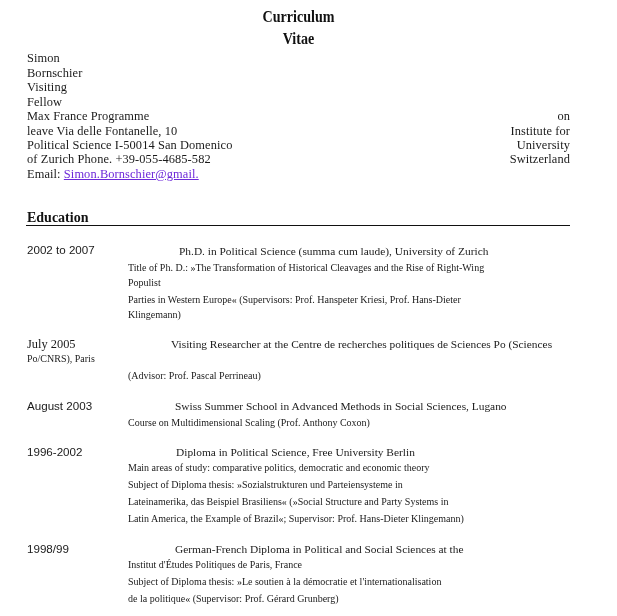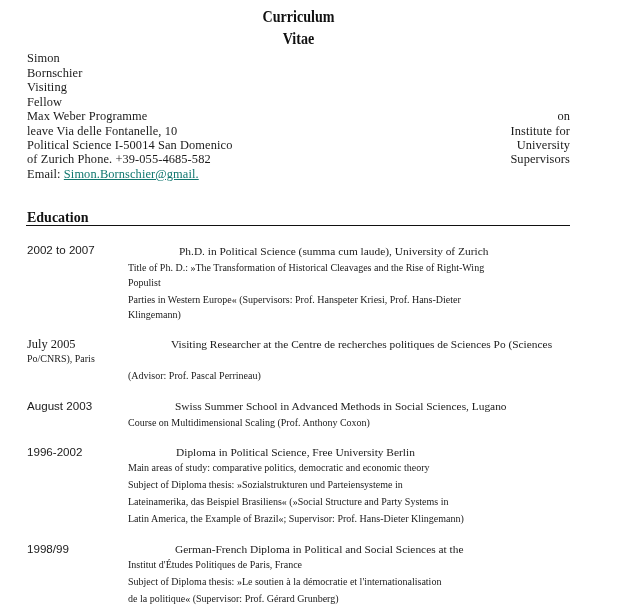--- a/index.html
+++ b/index.html
@@ -43,21 +43,21 @@
       font-size: 12.4px;
       line-height: 14px;
       white-space: nowrap;
       color: #1a1a1a;
       letter-spacing: 0.1px;
     }
     .left { left: 27px; }
     .right { right: 47px; }
 
     .email-link {
-      color: #0f766e;
+      color: #6d28d9;
       text-decoration: underline;
     }
 
     .section-heading {
       position: absolute;
       left: 27px;
       top: 210px;
       font-weight: bold;
       font-size: 14px;
       line-height: 16px;
@@ -108,32 +108,32 @@
 
 <div class="page">
 
   <div class="title l1">Curriculum</div>
   <div class="title l2">Vitae</div>
 
   <div class="line left" style="top:51px">Simon</div>
   <div class="line left" style="top:66px">Bornschier</div>
   <div class="line left" style="top:80px">Visiting</div>
   <div class="line left" style="top:95px">Fellow</div>
-  <div class="line left" style="top:109px">Max Weber Programme</div>
+  <div class="line left" style="top:109px">Max France Programme</div>
   <div class="line left" style="top:124px">leave Via delle Fontanelle, 10</div>
   <div class="line left" style="top:138px">Political Science I-50014 San Domenico</div>
   <div class="line left" style="top:152px">of Zurich Phone. +39-055-4685-582</div>
   <div class="line left" style="top:167px">
     <span>Email: </span><a class="email-link">Simon.Bornschier@gmail.</a>
   </div>
 
   <div class="line right" style="top:109px">on</div>
   <div class="line right" style="top:124px">Institute for</div>
   <div class="line right" style="top:138px">University</div>
-  <div class="line right" style="top:152px">Supervisors</div>
+  <div class="line right" style="top:152px">Switzerland</div>
 
   <div class="section-heading">Education</div>
   <div class="section-rule"></div>
 
   <div>
     <div class="entry-date" style="top:243px">2002 to 2007</div>
     <div class="entry-first" style="top:244px; left:143px">Ph.D. in Political Science (summa cum laude), University of Zurich</div>
     <div class="entry-text" style="top:261px">Title of Ph. D.: »The Transformation of Historical Cleavages and the Rise of Right-Wing</div>
     <div class="entry-text" style="top:276px">Populist</div>
     <div class="entry-text" style="top:293px">Parties in Western Europe« (Supervisors: Prof. Hanspeter Kriesi, Prof. Hans-Dieter</div>

